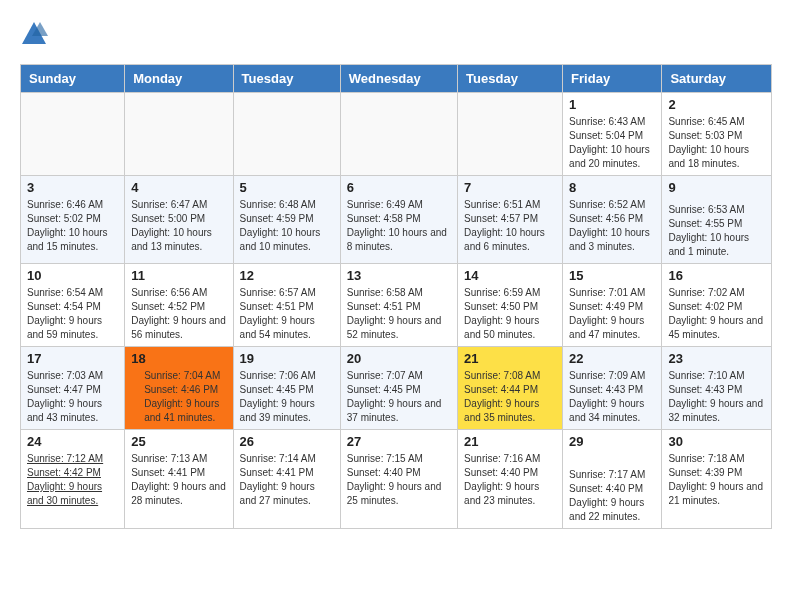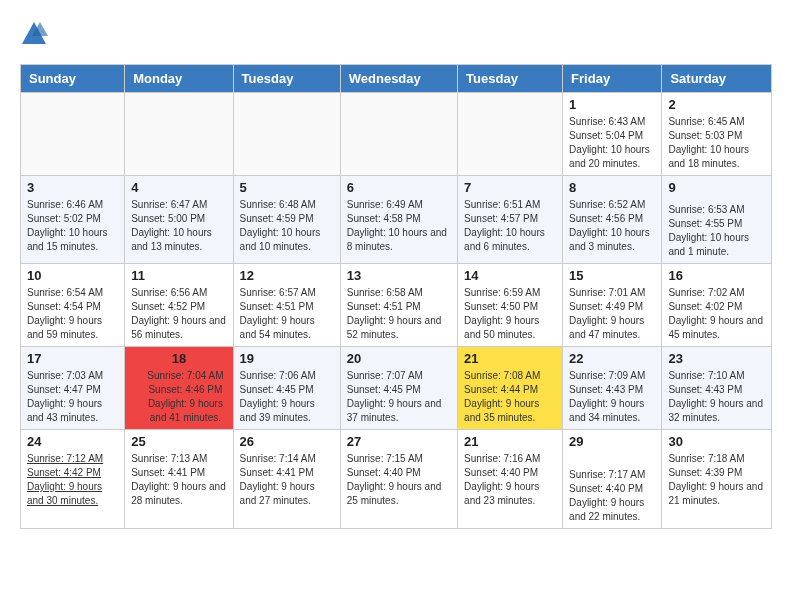--- a/index.html
+++ b/index.html
@@ -165,21 +165,21 @@
 Daylight: 9 hours and 45 minutes.</div>
           </td>
         </tr>
         <tr>
           <td style="background: rgb(242, 246, 252);">
             <div class="day-num">17</div>
             <div class="day-info" style="white-space: pre-line;">Sunrise: 7:03 AM
 Sunset: 4:47 PM
 Daylight: 9 hours and 43 minutes.</div>
           </td>
-          <td style="background: #ef4444; text-align: center;">
+          <td style="background: #f97316;">
             <div class="day-num">18</div>
             <div class="day-info" style="white-space: pre-line; margin-left: 13px;">Sunrise: 7:04 AM
 Sunset: 4:46 PM
 Daylight: 9 hours and 41 minutes.</div>
           </td>
           <td style="background: rgb(242, 246, 252);">
             <div class="day-num">19</div>
             <div class="day-info" style="white-space: pre-line;">Sunrise: 7:06 AM
 Sunset: 4:45 PM
 Daylight: 9 hours and 39 minutes.</div>

